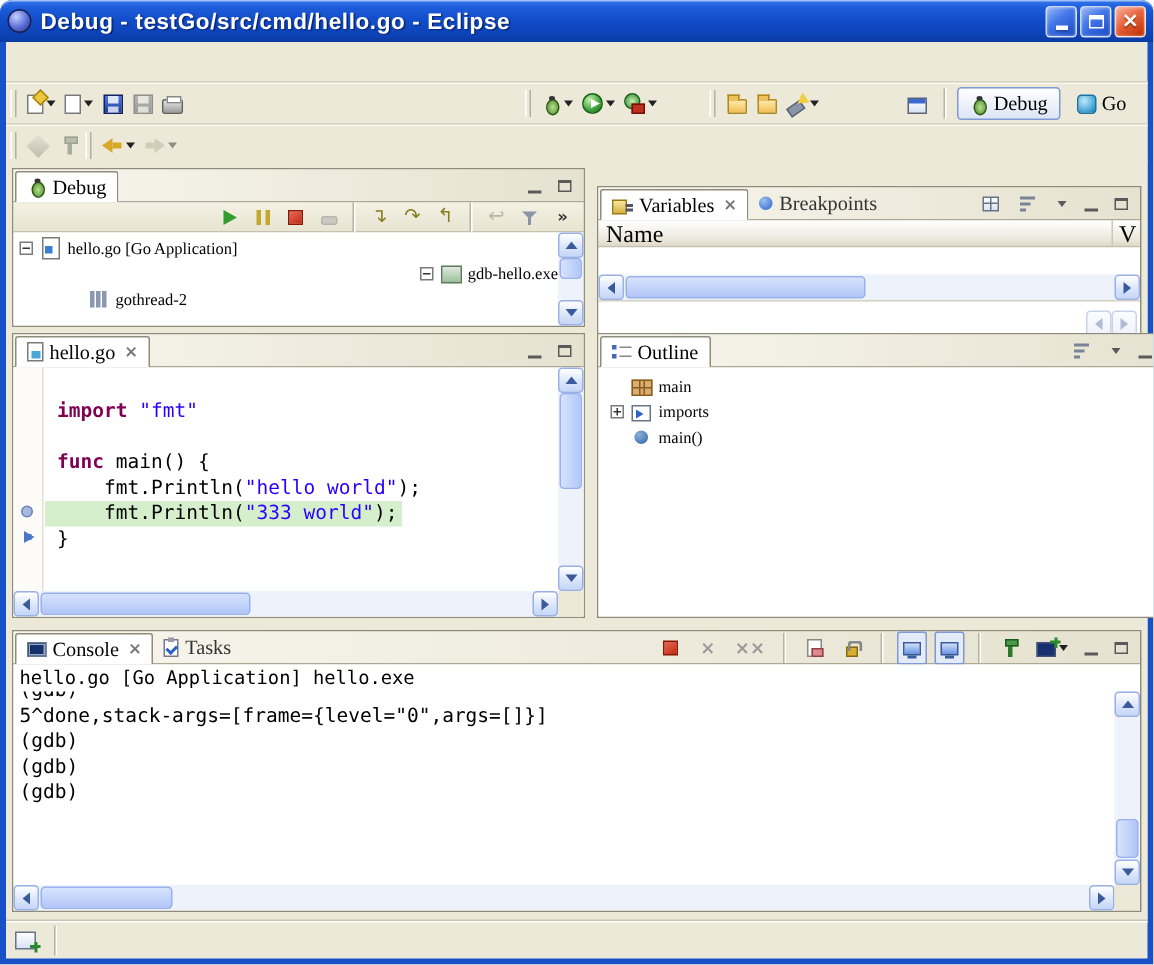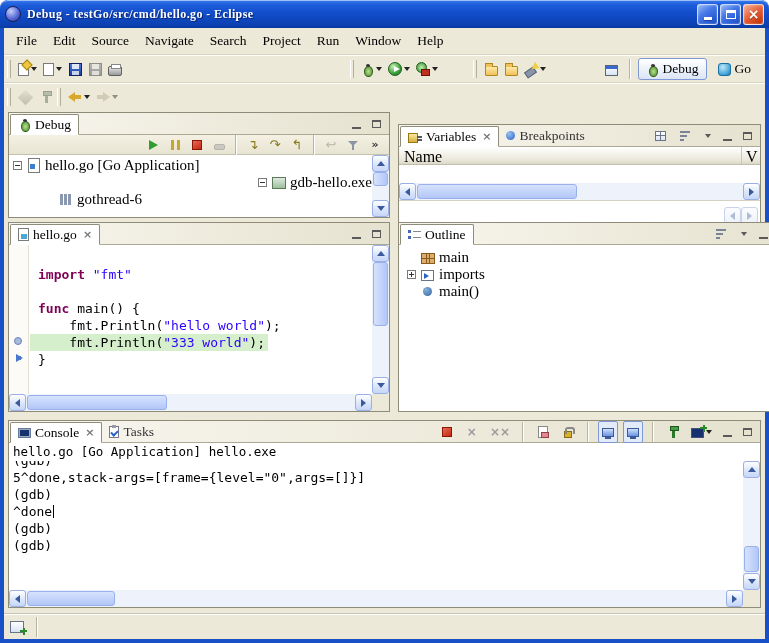--- a/index.html
+++ b/index.html
@@ -9,22 +9,22 @@
   
   .window { position:relative; width:769px; height:643px; background:#1850c8;
             border-radius:8px 8px 0 0; overflow:hidden; }
   .titlebar { position:absolute; top:0; left:0; right:0; height:28px;
     border-radius:8px 8px 0 0; display:flex; align-items:center; padding:0 5px;
     background:linear-gradient(180deg,#5a96f2 0%,#2d6ee8 6%,#1c5bd8 20%,#134ecb 45%,#0e46bd 70%,#0c41b2 88%,#0a3aa0 100%);
     box-shadow:inset 0 1px 0 rgba(255,255,255,.45); }
   .app-icon { width:16px; height:16px; border-radius:50%; flex:none; margin-right:6px;
     background:radial-gradient(circle at 35% 30%,#c3d0fa,#5a6cd8 55%,#252f80);
     border:1px solid #1a2050; }
-  .title { color:#fff; font-family:Liberation Serif, serif; font-weight:bold;
-    font-size:12px; letter-spacing:.4px; text-shadow:1px 1px 1px rgba(0,0,40,.55);
+  .title { color:#fff; font-family:Liberation Sans, sans-serif; font-weight:bold;
+    font-size:15px; letter-spacing:.4px; text-shadow:1px 1px 1px rgba(0,0,40,.55);
     white-space:nowrap; overflow:hidden; flex:1; }
   .winbtns { display:flex; gap:2px; margin-left:6px; }
   .wbtn { width:21px; height:21px; border-radius:3px; border:1px solid rgba(255,255,255,.75);
     background:linear-gradient(145deg,#9ab8f6 0%,#4579e8 40%,#2a5cd4 75%,#1e4cc0 100%);
     display:flex; align-items:center; justify-content:center;
     box-shadow:inset 0 0 2px rgba(255,255,255,.5); }
   .wbtn.close { background:linear-gradient(145deg,#f6b09a 0%,#e8643c 45%,#cc3f14 80%,#b03208 100%); }
   .wg-min { width:8px; height:3px; background:#fff; margin-top:9px; box-shadow:0 1px 1px rgba(0,0,0,.3); }
   .wg-max { width:10px; height:9px; border:1px solid #fff; border-top:3px solid #fff; }
   .wg-x { color:#fff; font:bold 14px "DejaVu Sans",sans-serif; line-height:1;
@@ -187,21 +187,21 @@
   .menu-tri { width:0; height:0; border:3.5px solid transparent; border-top:4.5px solid #5a5a5a; margin-top:4px; }
   .min-glyph { width:9px; height:2px; background:#5a5a5a; margin-top:8px; }
   .max-glyph { width:9px; height:8px; border:1px solid #5a5a5a; border-top:2px solid #5a5a5a; }
   .view-toolbar { height:20px; background:linear-gradient(180deg,#f4f1e4,#e8e4d2);
     border-bottom:1px solid #c6c2b0; display:flex; justify-content:flex-end;
     align-items:center; gap:2px; padding:0 4px; }
   .view-toolbar .tbtn { height:18px; }
 
   
   .tree { position:absolute; overflow:hidden; background:#fff; }
-  .tree-row { display:flex; align-items:center; height:17px; gap:4px; font-size:15px; white-space:nowrap; }
+  .tree-row { display:flex; align-items:center; height:17px; gap:4px; font-size:11px; white-space:nowrap; }
   .exp { width:9px; height:9px; border:1px solid #7a7a7a; background:#fff; position:relative; flex:none; }
   .exp::before { content:''; position:absolute; left:1px; right:1px; top:3px; height:1px; background:#333; }
   .exp.plus::after { content:''; position:absolute; top:1px; bottom:1px; left:3px; width:1px; background:#333; }
   .exp.noexp { visibility:hidden; }
   .ti { width:15px; height:15px; position:relative; flex:none; }
   .ti-go-file::before { content:''; position:absolute; left:2px; top:0; width:10px; height:13px;
     background:#fff; border:1px solid #7a7a7a; }
   .ti-go-file::after { content:''; position:absolute; left:4px; top:6px; width:5px; height:5px; background:#3a7fd0; }
   .ti-debug-target::before { content:''; position:absolute; left:1px; top:2px; width:12px; height:10px;
     background:linear-gradient(#dfe9df,#9cc09c); border:1px solid #5a7a5a; }
@@ -301,31 +301,20 @@
           <span class="wg-max"></span>
         </span>
       <span class="wbtn close">
           <span class="wg-x">×</span>
         </span>
     </span>
   </div>
 
   <div class="inner">
 
-    <div class="menubar">
-        <span class="menu-item">File</span>
-        <span class="menu-item">Edit</span>
-        <span class="menu-item">Source</span>
-        <span class="menu-item">Navigate</span>
-        <span class="menu-item">Search</span>
-        <span class="menu-item">Project</span>
-        <span class="menu-item">Run</span>
-        <span class="menu-item">Window</span>
-        <span class="menu-item">Help</span>
-      </div>
 
     <div class="toolbar tb1">
       <span class="tgroup" style="left:2px">
         <span class="grip"></span>
         <span class="tbtn">
             <span class="ic ic-page star"></span>
             <span class="dd"></span>
           </span>
         <span class="tbtn">
             <span class="ic ic-page"></span>
@@ -465,21 +454,21 @@
               <span class="tlabel">hello.go [Go Application]</span>
             </div>
             <div class="tree-row" style="padding-left: 20px; justify-content: flex-end;">
               <span class="exp"></span>
               <span class="ti ti-debug-target"></span>
               <span class="tlabel">gdb-hello.exe</span>
             </div>
             <div class="tree-row" style="padding-left: 36px;">
               <span class="exp noexp"></span>
               <span class="ti ti-thread"></span>
-              <span class="tlabel">gothread-6</span>
+              <span class="tlabel">gothread-2</span>
             </div>
           </div>
         <div class="sb v" style="right:0; top:42px; bottom:0;">
           <span class="sb-btn" style="top:0">
               <span class="tri up"></span>
             </span>
           <span class="sb-thumb" style="top:17px; height:14px;"></span>
           <span class="sb-btn" style="bottom:0">
               <span class="tri down"></span>
             </span>
@@ -683,21 +672,20 @@
                 <span class="max-glyph"></span>
               </span>
           </span>
         </div>
         <div class="proc-line">hello.go [Go Application] hello.exe</div>
         <div class="cons-text">
           <div class="clines">
               <div class="c-line">(gdb)</div>
               <div class="c-line">5^done,stack-args=[frame={level="0",args=[]}]</div>
               <div class="c-line">(gdb)</div>
-              <div class="c-line">^done<span class="caret"></span></div>
               <div class="c-line">(gdb)</div>
               <div class="c-line">(gdb)</div>
             </div>
         </div>
         <div class="sb v" style="right:0; top:40px; bottom:17px;">
           <span class="sb-btn" style="top:0">
               <span class="tri up"></span>
             </span>
           <span class="sb-thumb" style="bottom:18px; height:26px;"></span>
           <span class="sb-btn" style="bottom:0">

